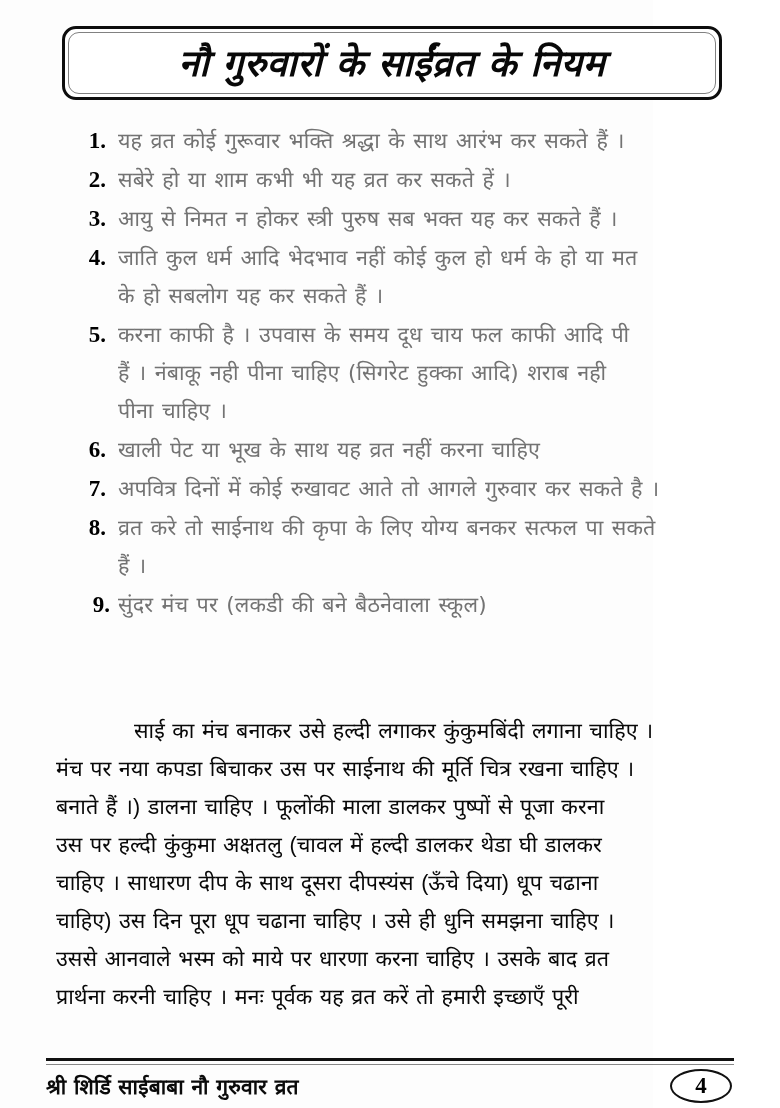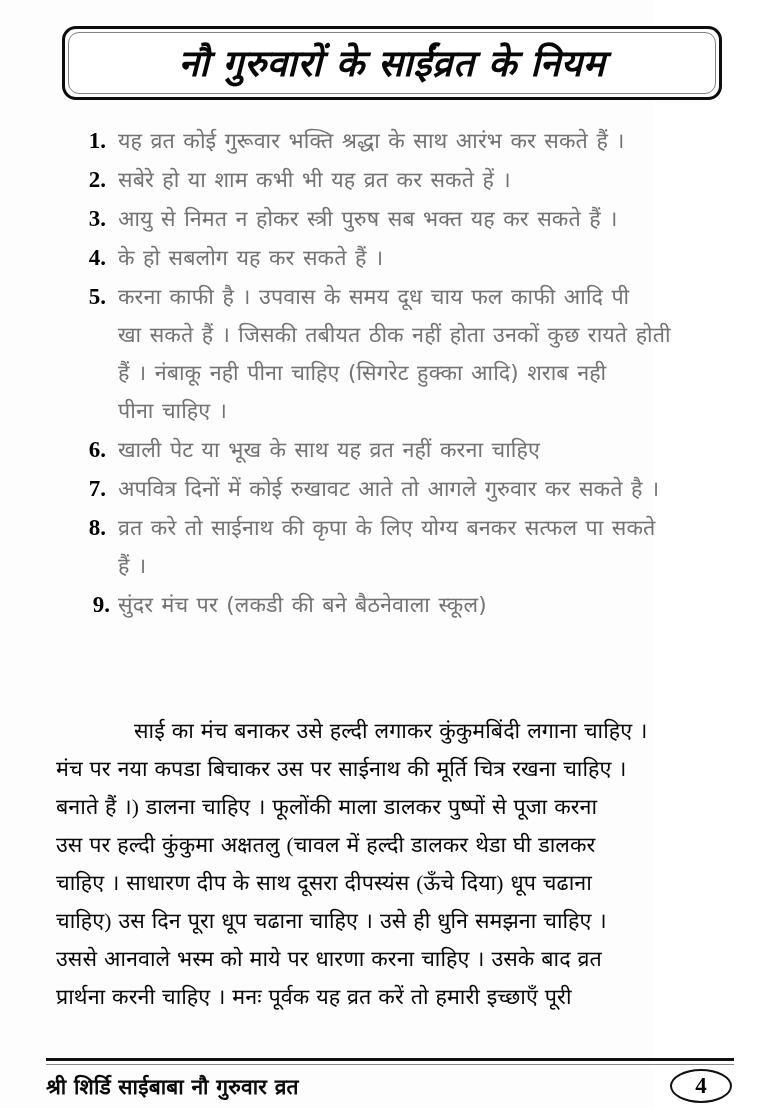--- a/index.html
+++ b/index.html
@@ -94,21 +94,21 @@
     word-spacing: 1.5px;
   }
   .li-body .ln { display: block; white-space: nowrap; }
 
   
   .para {
     position: absolute;
     left: 56px;
     top: 712px;
     width: 690px;
-    font-family: Liberation Serif, serif;
+    font-family: Liberation Sans, sans-serif;
     font-size: 21.5px;
     line-height: 38px;
     color: #080808;
     letter-spacing: 0.05px;
     word-spacing: 1.5px;
   }
   .para .ln { display: block; white-space: nowrap; }
   .para .ln.indent { padding-left: 78px; }
 
   
@@ -187,28 +187,28 @@
       </div>
       <div class="li">
         <div class="li-num">3.</div>
         <div class="li-body">
           <span class="ln">आयु से निमत न होकर स्त्री पुरुष सब भक्त यह कर सकते हैं ।</span>
         </div>
       </div>
       <div class="li">
         <div class="li-num">4.</div>
         <div class="li-body">
+          <span class="ln">जाति कुल धर्म आदि भेदभाव नहीं कोई कुल हो धर्म के हो या मत</span>
           <span class="ln">के हो सबलोग यह कर सकते हैं ।</span>
         </div>
       </div>
       <div class="li">
         <div class="li-num">5.</div>
         <div class="li-body">
           <span class="ln">करना काफी है । उपवास के समय दूध चाय फल काफी आदि पी</span>
-          <span class="ln">खा सकते हैं । जिसकी तबीयत ठीक नहीं होता उनकों कुछ रायते होती</span>
           <span class="ln">हैं । नंबाकू नही पीना चाहिए (सिगरेट हुक्का आदि) शराब नही</span>
           <span class="ln">पीना चाहिए ।</span>
         </div>
       </div>
       <div class="li">
         <div class="li-num">6.</div>
         <div class="li-body">
           <span class="ln">खाली पेट या भूख के साथ यह व्रत नहीं करना चाहिए</span>
         </div>
       </div>

